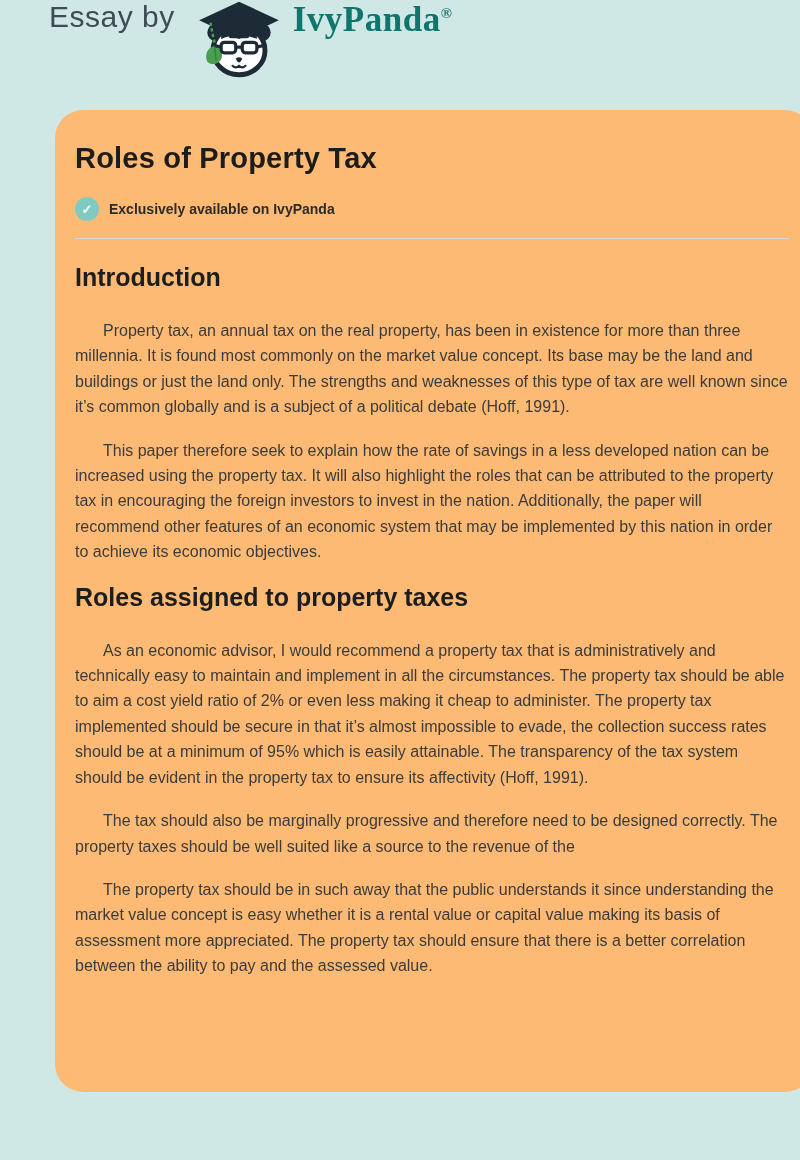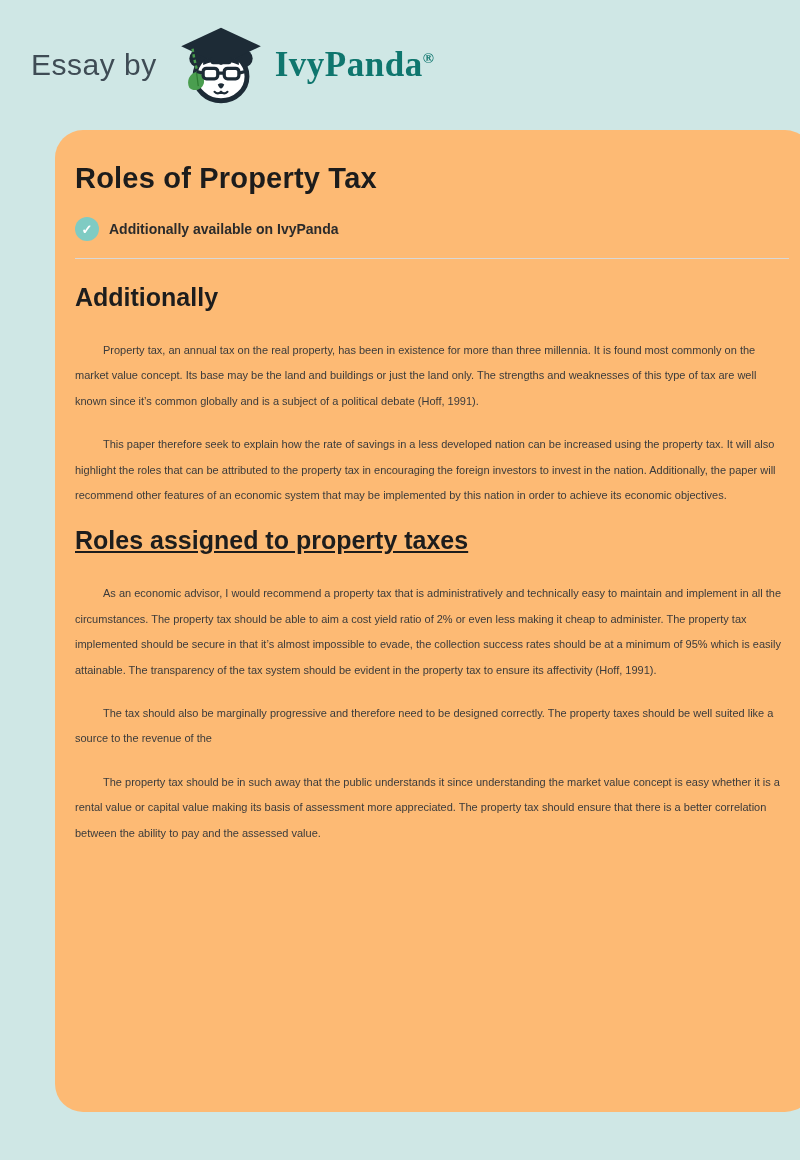--- a/index.html
+++ b/index.html
@@ -5,24 +5,24 @@
   * { margin: 0; padding: 0; box-sizing: border-box; }
   html, body {
     width: 800px;
     height: 1160px;
     background: #cfe7e5;
     font-family: "Liberation Sans", sans-serif;
     overflow: hidden;
   }
   
   .site-header {
-    height: 130px;
+    height: 110px;
     display: flex;
-    align-items: center;
-    padding-left: 31px;
+    align-items: flex-start;
+    padding-left: 49px;
   }
   .header-prefix {
     font-size: 30px;
     color: #3f4c55;
     letter-spacing: 0.5px;
     margin-right: 18px;
   }
   .logo-wrap {
     width: 92px;
     height: 78px;
@@ -88,24 +88,23 @@
     margin: 0 0 24px 0;
   }
   .section-heading {
     font-size: 25px;
     font-weight: bold;
     color: #1d1d1d;
     margin: 0 0 26px 0;
   }
   .section-heading.second {
     margin-top: 14px;
-    text-decoration: underline;
   }
   .card p {
-    font-size: 11px;
+    font-size: 16px;
     line-height: 25.4px;
     color: #3b3b3b;
     text-indent: 28px;
     margin-bottom: 18px;
   }
 </style>
 </head>
 <body>
 
 <header class="site-header">
@@ -141,26 +140,26 @@
   </span>
 
   <span class="brand-name"><span>IvyPanda</span><sup>®</sup></span>
 </header>
 
 <main class="card">
   <h1 class="doc-title">Roles of Property Tax</h1>
 
   <div class="badge-row">
     <span class="check-circle">✓</span>
-    <span class="badge-label">Additionally available on IvyPanda</span>
+    <span class="badge-label">Exclusively available on IvyPanda</span>
   </div>
 
   <hr class="divider">
 
-  <h2 class="section-heading">Additionally</h2>
+  <h2 class="section-heading">Introduction</h2>
   <p>Property tax, an annual tax on the real property, has been in existence for more than three millennia. It is found most commonly on the market value concept. Its base may be the land and buildings or just the land only. The strengths and weaknesses of this type of tax are well known since it’s common globally and is a subject of a political debate (Hoff, 1991).</p>
   <p>This paper therefore seek to explain how the rate of savings in a less developed nation can be increased using the property tax. It will also highlight the roles that can be attributed to the property tax in encouraging the foreign investors to invest in the nation. Additionally, the paper will recommend other features of an economic system that may be implemented by this nation in order to achieve its economic objectives.</p>
 
   <h2 class="section-heading second">Roles assigned to property taxes</h2>
   <p>As an economic advisor, I would recommend a property tax that is administratively and technically easy to maintain and implement in all the circumstances. The property tax should be able to aim a cost yield ratio of 2% or even less making it cheap to administer. The property tax implemented should be secure in that it’s almost impossible to evade, the collection success rates should be at a minimum of 95% which is easily attainable. The transparency of the tax system should be evident in the property tax to ensure its affectivity (Hoff, 1991).</p>
   <p>The tax should also be marginally progressive and therefore need to be designed correctly. The property taxes should be well suited like a source to the revenue of the</p>
   <p>The property tax should be in such away that the public understands it since understanding the market value concept is easy whether it is a rental value or capital value making its basis of assessment more appreciated. The property tax should ensure that there is a better correlation between the ability to pay and the assessed value.</p>
 </main>
 
 </body></html>

